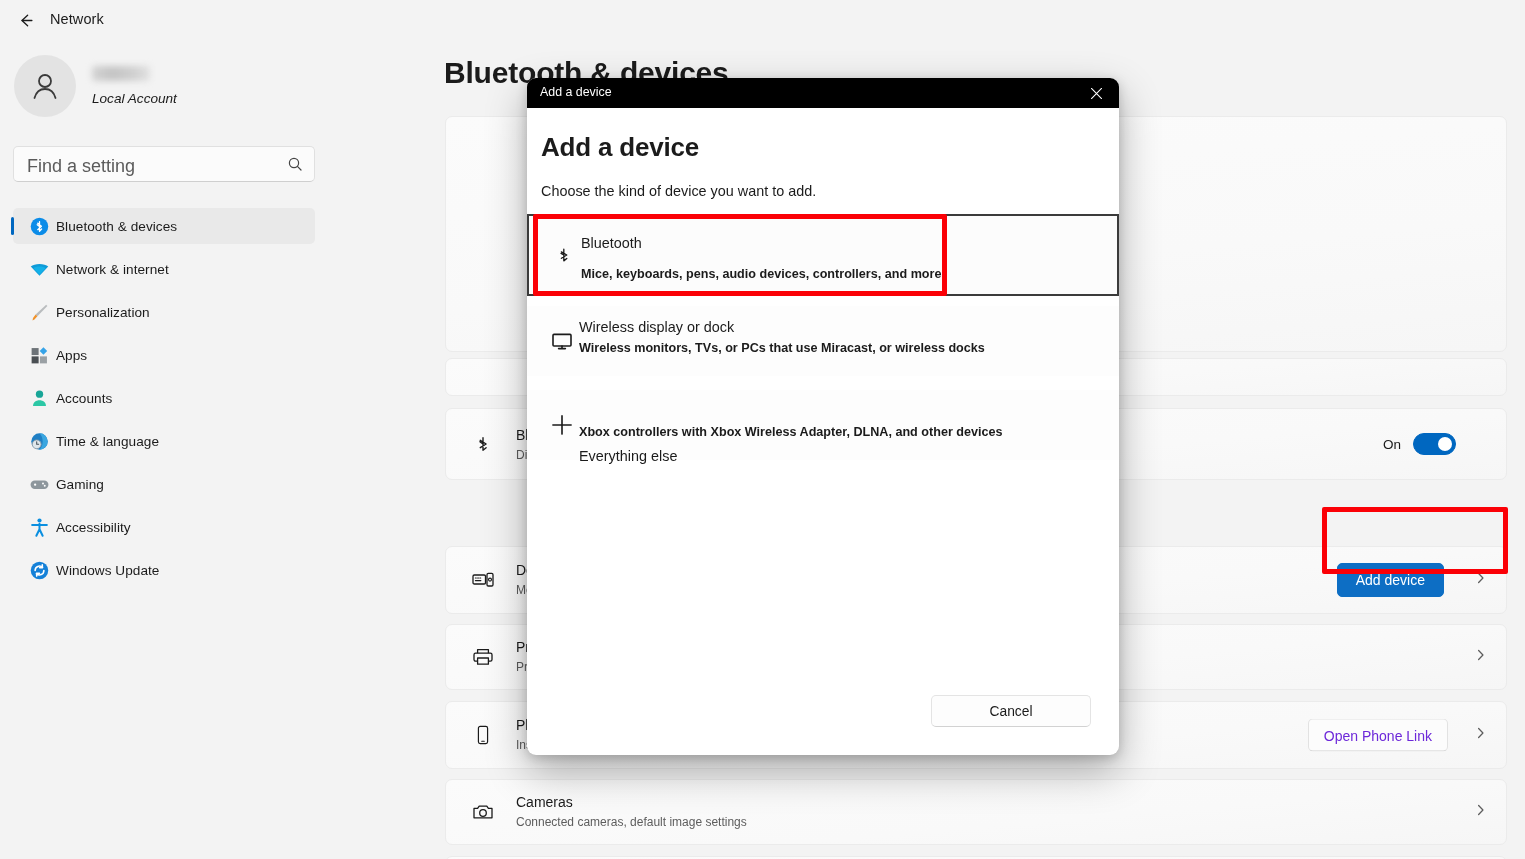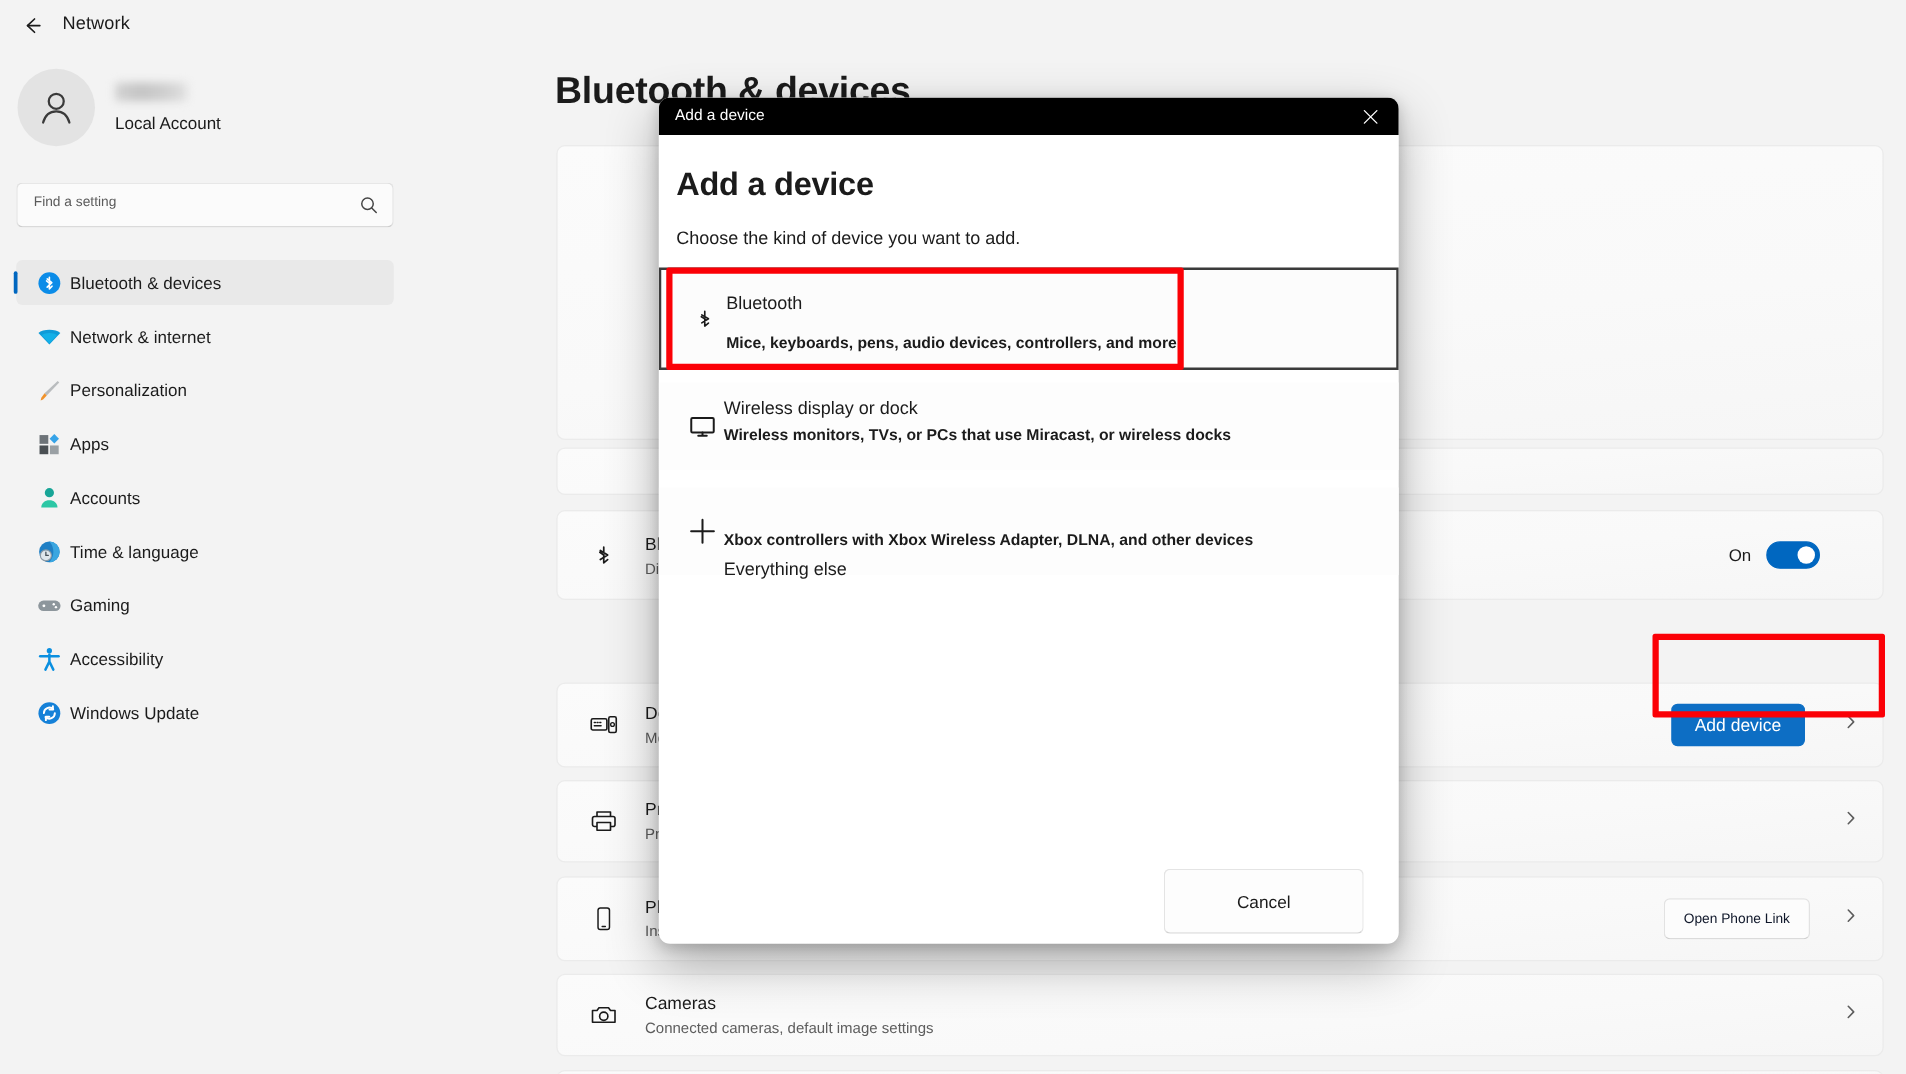--- a/index.html
+++ b/index.html
@@ -32,31 +32,31 @@
     display: flex; align-items: center; justify-content: center;
   }
   .acct-blur {
     position: absolute; left: 78px; top: 11px; width: 58px; height: 15px;
     border-radius: 3px;
     background: linear-gradient(90deg,#d3d3d3,#c4c4c4 35%,#cfcfcf 70%,#e1e1e1);
     filter: blur(3.2px);
   }
   .acct-name {
     position: absolute; left: 78px; top: 36px;
-    font-size: 13.6px; color: #1b1b1b;
+    font-size: 13.6px; color: #1b1b1b; font-style: italic;
   }
 
   .searchbox {
     position: absolute; left: 13px; top: 106px; width: 302px; height: 36px;
     background: #fbfbfb; border: 1px solid #e0e0e0; border-bottom-color: #cfcfcf;
     border-radius: 5px;
   }
   .searchbox .ph {
     position: absolute; left: 13px; top: 9px;
-    font-size: 11px; color: #5b5b5b;
+    font-size: 18px; color: #5b5b5b;
   }
   .searchbox .s-icon { position: absolute; right: 11px; top: 9px; color: #444; }
 
   .navlist { position: absolute; left: 13px; top: 168px; width: 302px; }
   .navitem {
     position: relative; height: 36px; margin-bottom: 7px;
     display: flex; align-items: center; border-radius: 5px;
   }
   .navitem.active { background: #e9e9e9; }
   .navitem.active::before {
@@ -110,22 +110,22 @@
     position: absolute; right: 3px; top: 3px;
     width: 14px; height: 14px; border-radius: 50%; background: #fff;
   }
 
   .btn-primary {
     background: #0d6ec4; color: #fff; border: 1px solid #0d6ec4;
     border-radius: 5px; font-size: 14px; font-family: inherit;
     height: 34px; padding: 0 18px; cursor: pointer;
   }
   .btn-secondary {
-    background: #fcfcfc; color: #0f172a; border: 1px solid #e2e2e2;
-    border-bottom-color: #d0d0d0; border-radius: 5px; font-size: 11px;
+    background: #fcfcfc; color: #6d28d9; border: 1px solid #e2e2e2;
+    border-bottom-color: #d0d0d0; border-radius: 5px; font-size: 14px;
     font-family: inherit; height: 33px; padding: 0 15px; cursor: pointer;
   }
 
   .redbox {
     position: absolute; border: 5px solid #fb0006; border-radius: 2px;
     pointer-events: none;
   }
 
   
   .dialog {
@@ -162,21 +162,21 @@
   .opt.focused { border: 2px solid #3b3b3b; background: #fcfcfc; }
   .opt-ico {
     position: absolute; left: 18px; top: 50%; transform: translateY(-50%);
     width: 34px; display: flex; align-items: center; justify-content: center;
     color: #1b1b1b;
   }
   .opt-title { position: absolute; left: 52px; font-size: 14.4px; color: #1b1b1b; }
   .opt-sub   { position: absolute; left: 52px; font-size: 12.6px; font-weight: bold; color: #1b1b1b; }
 
   .dlg-cancel {
-    position: absolute; left: 404px; top: 617px; width: 160px; height: 52px;
+    position: absolute; left: 404px; top: 617px; width: 160px; height: 32px;
     background: #fdfdfd; border: 1px solid #e4e4e4; border-bottom-color: #d2d2d2;
     border-radius: 5px; font-size: 13.8px; font-family: inherit;
     color: #1b1b1b; cursor: pointer;
   }
 </style>
 </head>
 <body>
 
 <div id="root">
 

